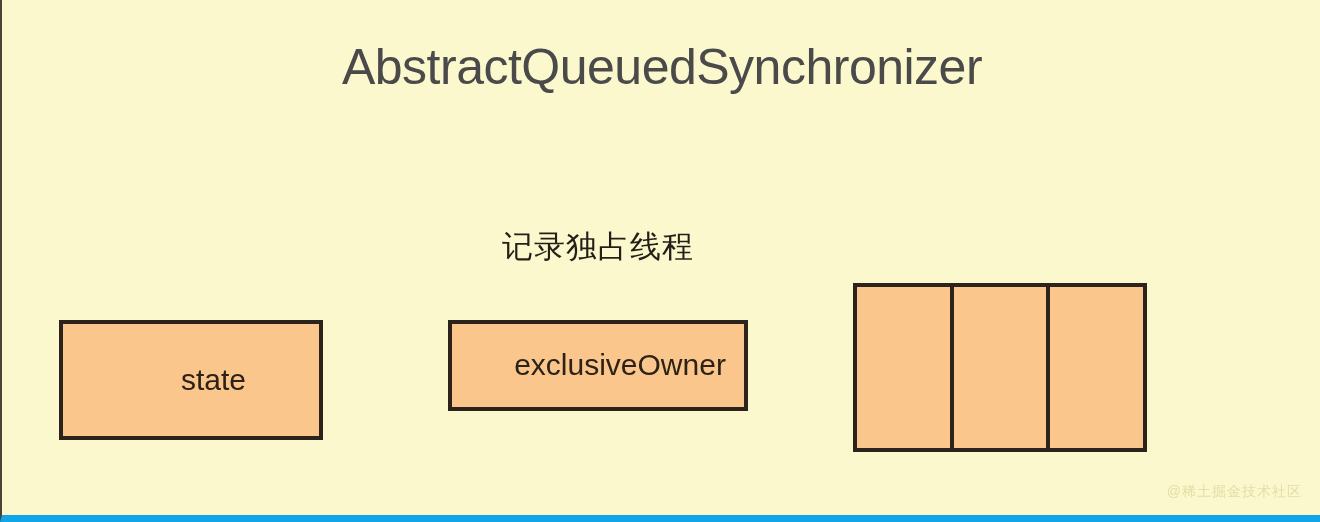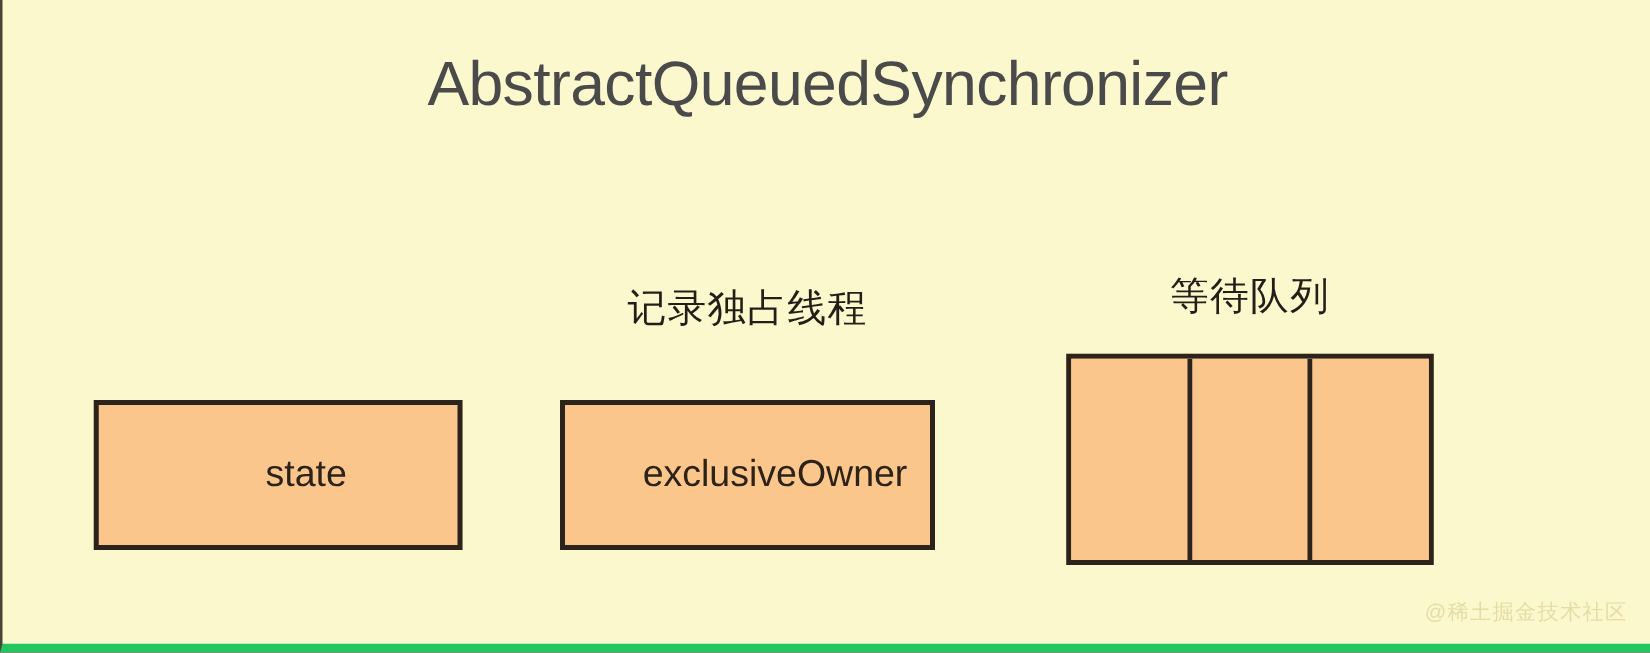--- a/index.html
+++ b/index.html
@@ -12,21 +12,21 @@
   }
 
   .canvas {
     position: relative;
     width: 1320px;
     height: 522px;
     background: #fbf8cd;
     overflow: hidden;
     box-sizing: border-box;
     border-left: 2px solid #4a4438;
-    border-bottom: 7px solid #22c55e;
+    border-bottom: 7px solid #0ea5e9;
   }
 
   
   .diagram-title {
     position: absolute;
     left: 0;
     top: 38px;
     width: 1320px;
     text-align: center;
     font-size: 50px;
@@ -61,22 +61,22 @@
     display: flex;
     align-items: center;
     justify-content: center;
     text-align: center;
     color: #2c2217;
     font-size: 30px;
     font-weight: 400;
     line-height: 1.28;
     font-family: "Liberation Sans", "DejaVu Sans", sans-serif;
   }
-  .box-state { left: 73px;  top: 320px; width: 295px; height: 120px; padding-left: 45px; }
-  .box-owner { left: 446px; top: 320px; width: 300px; height: 120px; padding-left: 44px; }
+  .box-state { left: 57px;  top: 320px; width: 264px; height: 120px; padding-left: 45px; }
+  .box-owner { left: 446px; top: 320px; width: 300px; height: 91px; padding-left: 44px; }
 
   .box-label { padding: 0 8px; }
 
   
   .queue {
     position: absolute;
     left: 851px;
     top: 283px;
     width: 294px;
     height: 169px;
@@ -93,21 +93,21 @@
   }
   .queue-cell:last-child {
     border-right: none;
   }
 
   
   .watermark {
     position: absolute;
     right: 18px;
     bottom: 14px;
-    font-size: 17px;
+    font-size: 14px;
     color: #e6dda6;
     letter-spacing: 1px;
     white-space: nowrap;
     font-family: "Liberation Sans", "DejaVu Sans", sans-serif;
   }
 </style>
 </head>
 <body>
 
 <div class="canvas">
@@ -120,21 +120,20 @@
   </div>
 
   <div class="caption caption-owner">记录独占线程</div>
 
   <div class="field-box box-owner">
     <span class="box-label">
       <span>exclusiveOwner</span><br>
     </span>
   </div>
 
-  <div class="caption caption-queue">等待队列</div>
 
   <div class="queue">
     <div class="queue-cell"></div>
     <div class="queue-cell"></div>
     <div class="queue-cell"></div>
   </div>
 
   <div class="watermark">@稀土掘金技术社区</div>
 
 </div>

